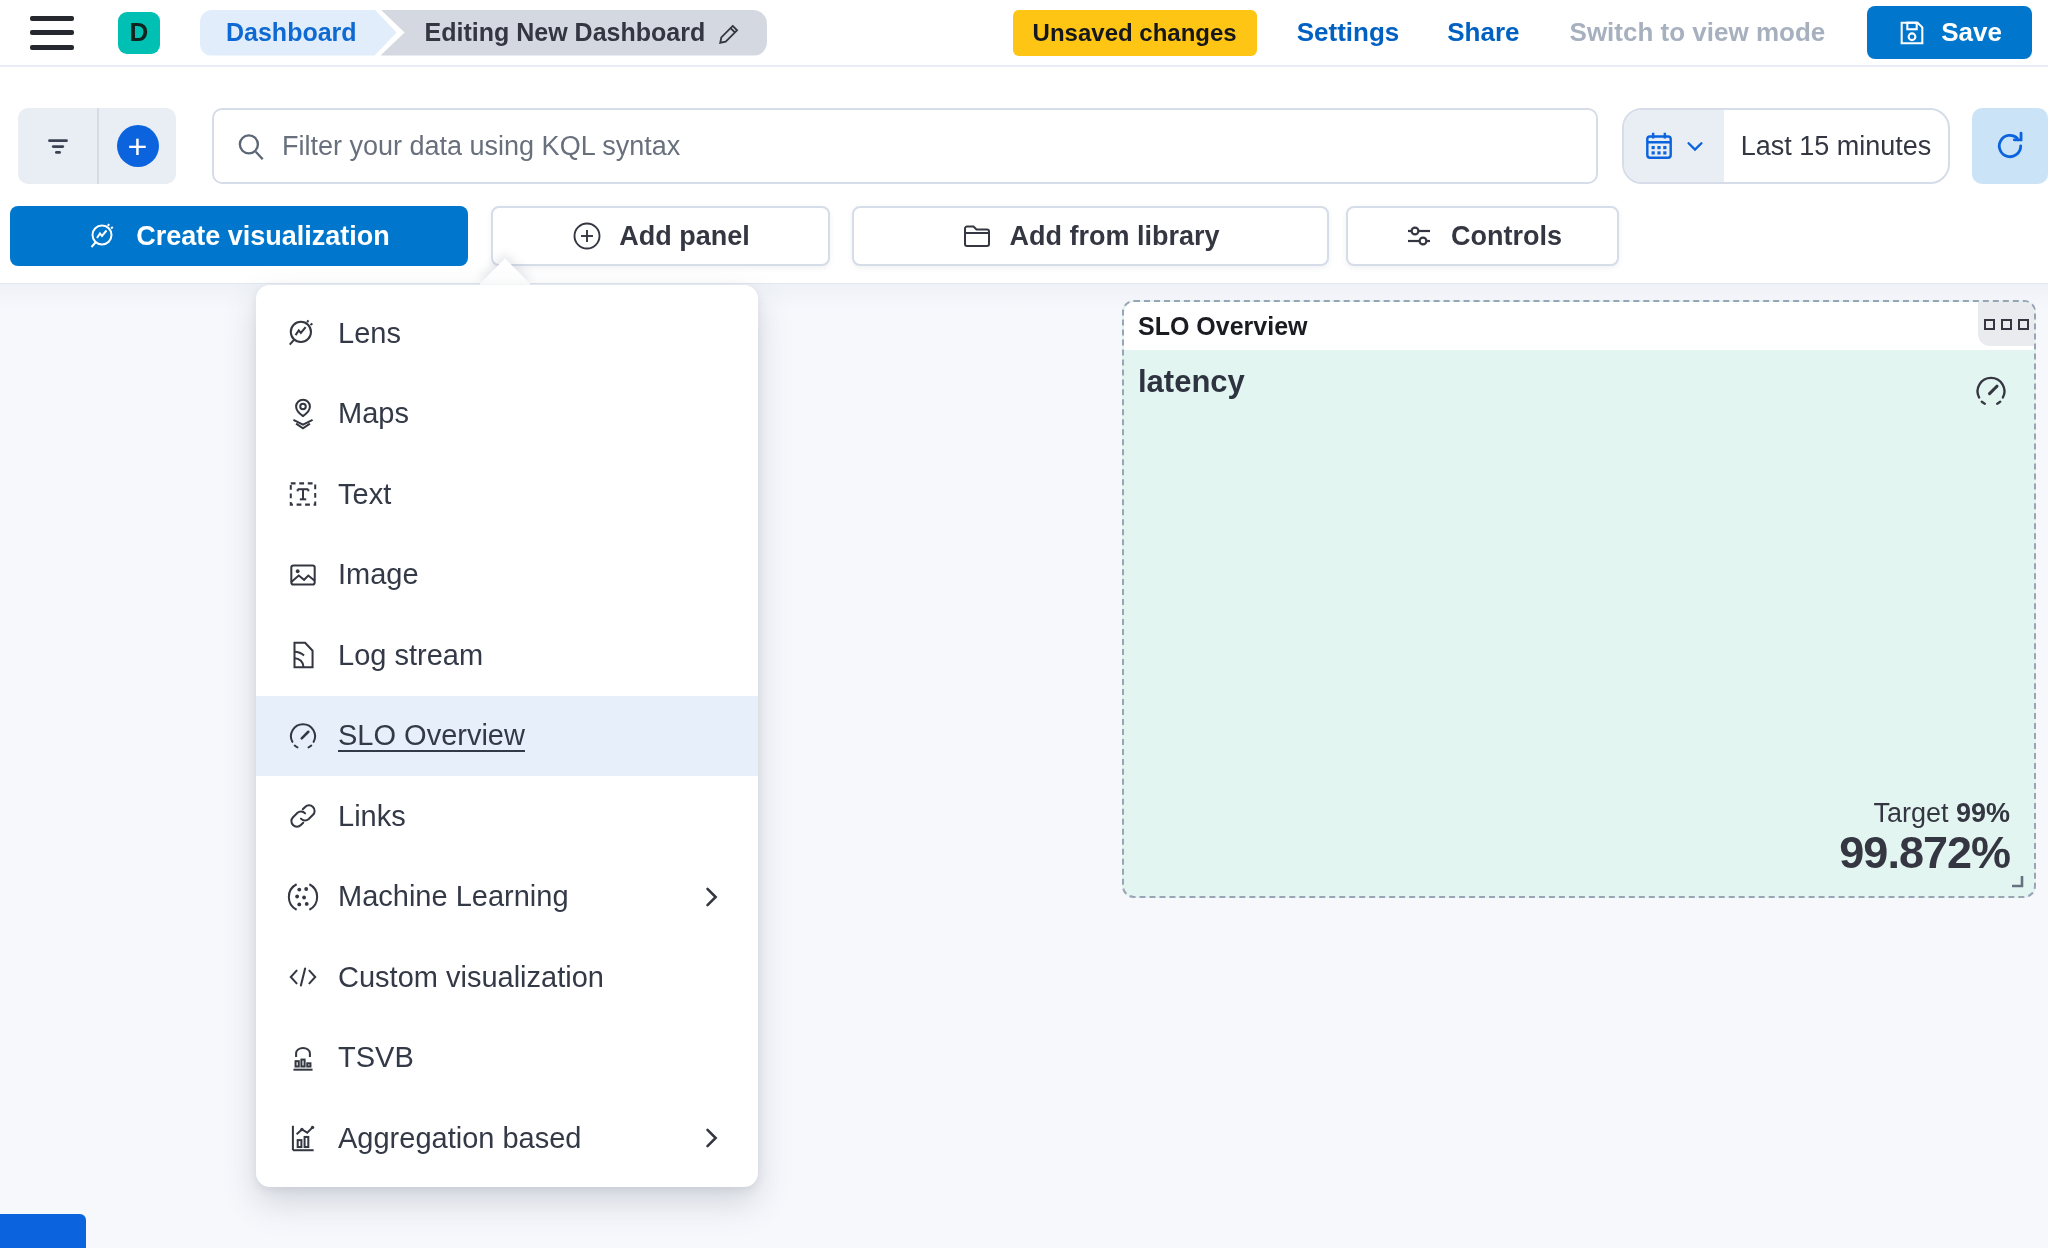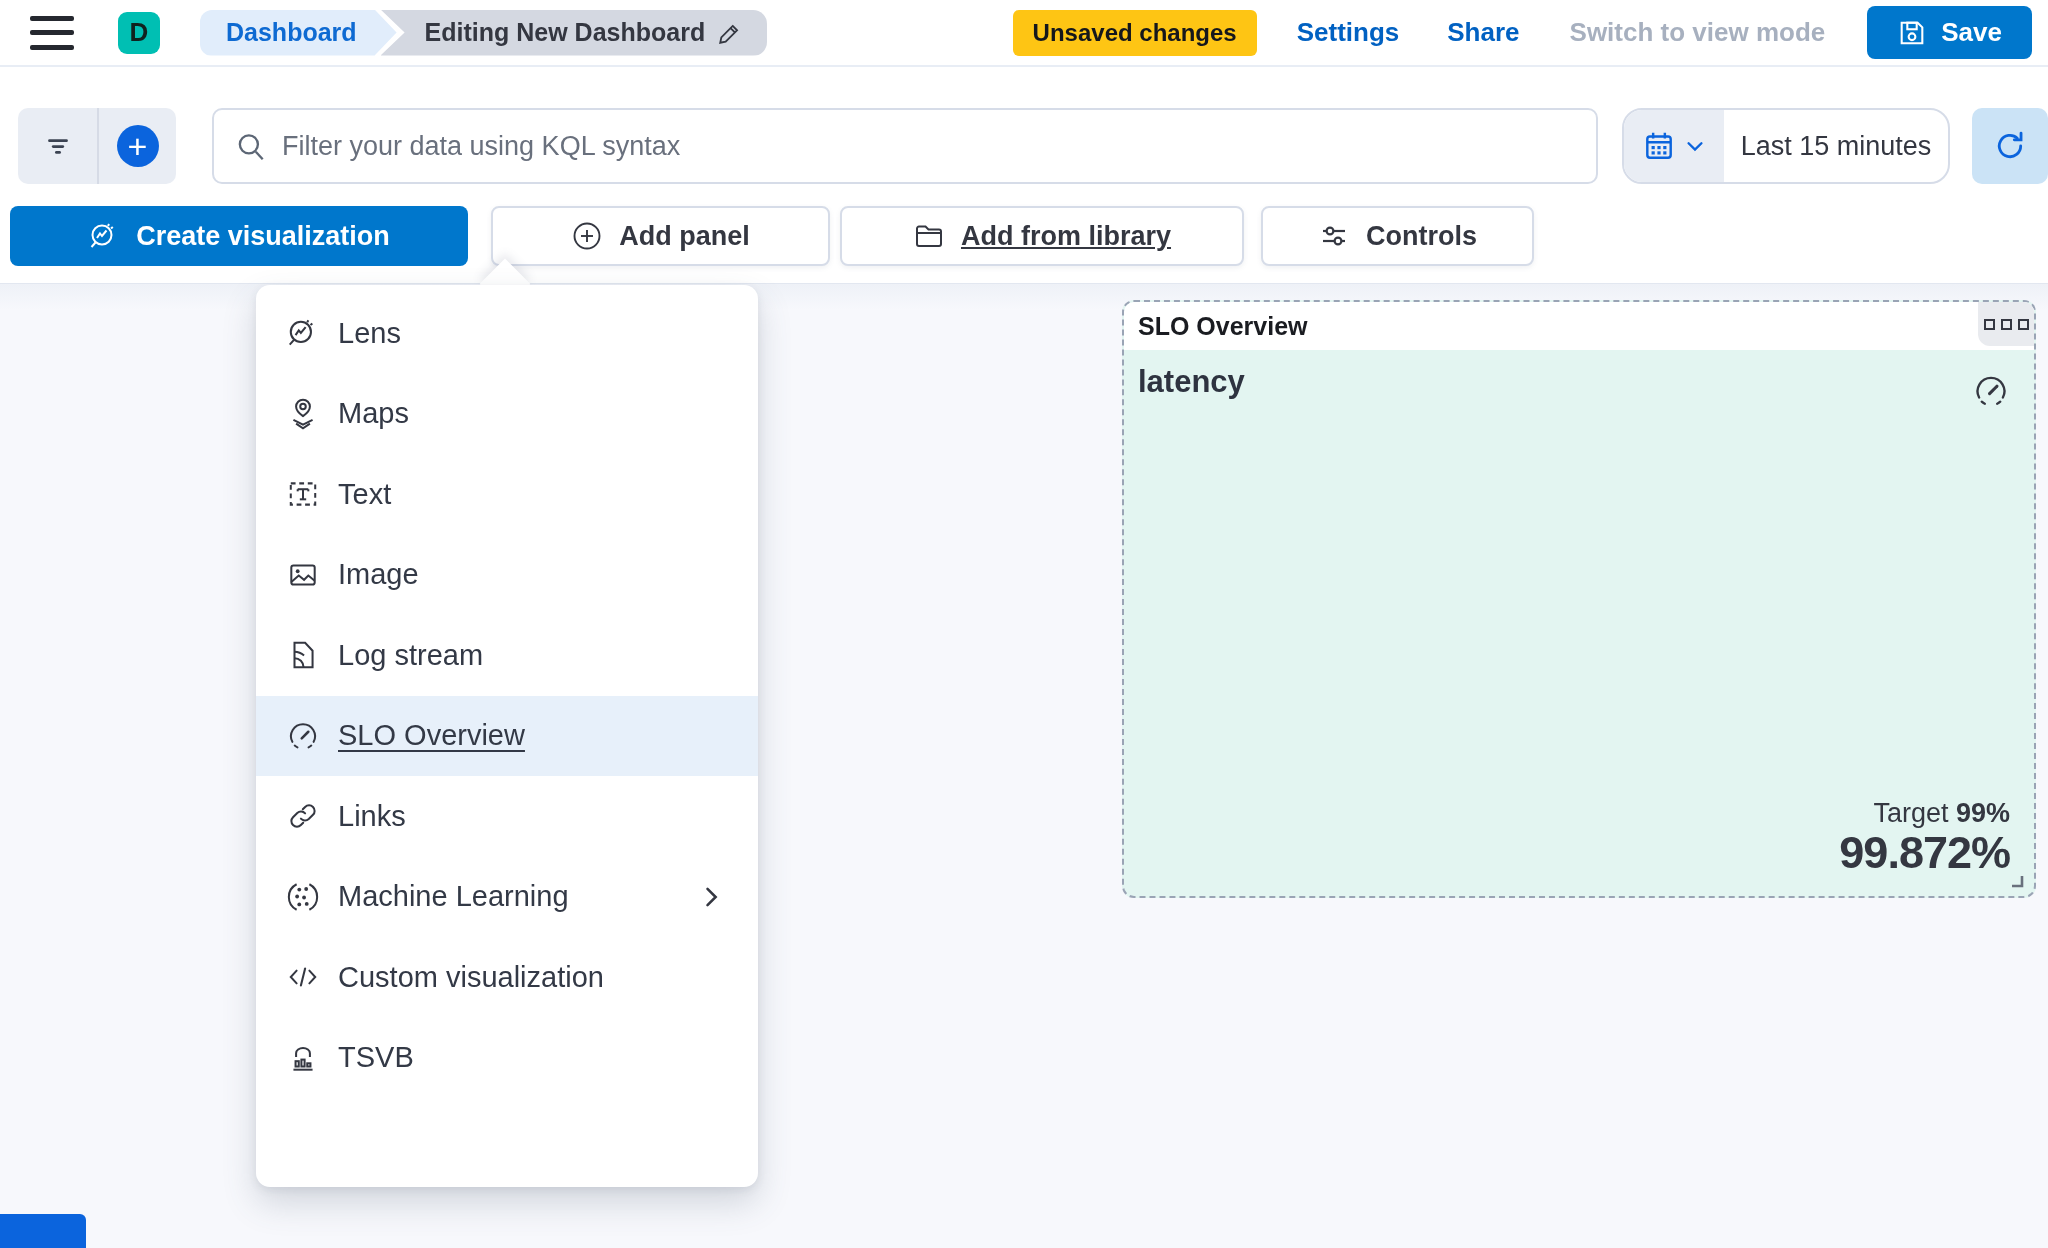--- a/index.html
+++ b/index.html
@@ -51,21 +51,21 @@
   .time-ico { width:100px; background:#e9edf4; display:flex; align-items:center; justify-content:center; gap:8px; cursor:pointer; border:none; }
   .time-text { flex:1; display:flex; align-items:center; justify-content:center; font-size:27px; color:#343741; cursor:pointer; background:none; border:none; font-family:inherit; }
   .refresh { margin-left:22px; width:76px; background:#cbe3f6; border:none; border-radius:10px; display:flex; align-items:center; justify-content:center; cursor:pointer; }
 
   
   .row3 { position:absolute; left:0; top:206px; width:2048px; height:60px; display:flex; align-items:stretch; }
   .tbtn { height:60px; border-radius:8px; display:flex; align-items:center; justify-content:center; gap:16px; font-size:27px; font-weight:600; font-family:inherit; cursor:pointer; }
   .tbtn.primary { margin-left:10px; width:458px; background:#0077cc; border:none; color:#fff; }
   .tbtn.ghost { background:#fff; border:2px solid #d6dce8; color:#343741; box-shadow:0 2px 5px rgba(110,120,140,.10); }
   .tbtn.addpanel { margin-left:23px; width:339px; }
-  .tbtn.library  { margin-left:10px; width:404px;text-decoration:underline; }
+  .tbtn.library  { margin-left:22px; width:477px; }
   .tbtn.controls { margin-left:17px; width:273px; }
 
   
   .canvas { position:absolute; left:0; top:284px; width:2048px; height:964px; background:linear-gradient(#eef1f7, #f7f8fc 26px); }
 
   
   .caret { position:absolute; left:487px; top:266px; width:36px; height:36px; background:#fff; transform:rotate(45deg); box-shadow:-4px -4px 10px rgba(90,100,125,.14); z-index:5; }
 
   
   .popover { position:absolute; left:256px; top:285px; width:502px; height:902px; background:#fff; border-radius:14px; padding:8px 0;
@@ -367,20 +367,41 @@
         <svg width="34" height="34" viewBox="0 0 32 32" fill="none" stroke="#343741" stroke-width="1.9">
           <path d="M9.5 15v-3.5a6.5 5 0 0 1 13 0V15"></path>
           <line x1="7" y1="27" x2="25" y2="27"></line>
           <rect x="9" y="19" width="3" height="5"></rect>
           <rect x="14.5" y="17.5" width="3" height="6.5"></rect>
           <rect x="20" y="21" width="3" height="3"></rect>
         </svg>
       </span>
       <span class="mlabel">TSVB</span>
     </div>
+    <div class="mitem">
+      <span class="ic">
+        <svg width="34" height="34" viewBox="0 0 32 32" fill="none" stroke="#343741" stroke-width="1.9">
+          <line x1="6.5" y1="4.5" x2="6.5" y2="27.5"></line>
+          <line x1="6.5" y1="27.5" x2="26" y2="27.5"></line>
+          <rect x="11" y="18" width="3.5" height="6.5"></rect>
+          <rect x="17.5" y="15" width="3.5" height="9.5"></rect>
+          <polyline points="10,12.5 15,8 20,11 25,6"></polyline>
+          <g fill="#343741" stroke="none">
+            <circle cx="15" cy="8" r="1.6"></circle>
+            <circle cx="25" cy="6" r="1.6"></circle>
+          </g>
+        </svg>
+      </span>
+      <span class="mlabel">Aggregation based</span>
+      <span class="mchevron ic">
+        <svg width="28" height="28" viewBox="0 0 24 24" fill="none" stroke="#343741" stroke-width="2.2" stroke-linecap="round">
+          <polyline points="9,5 16,12 9,19"></polyline>
+        </svg>
+      </span>
+    </div>
   </div>
 
 <div class="slo-panel">
   <div class="slo-head">
     <span class="slo-title">SLO Overview</span>
   </div>
   <button class="slo-actions" title="">
     <i></i>
       <i></i>
       <i></i>

